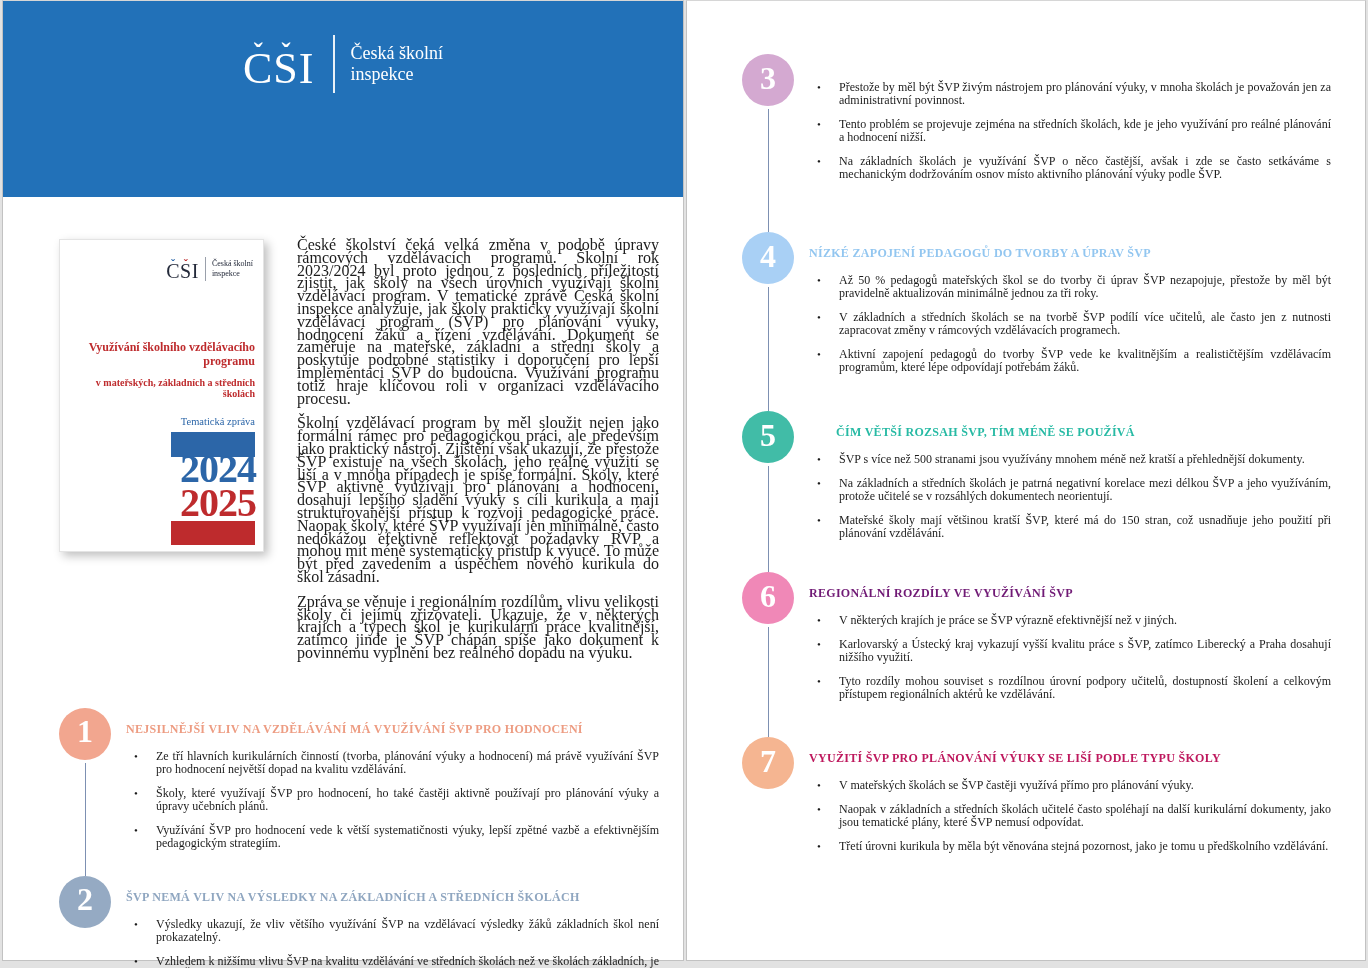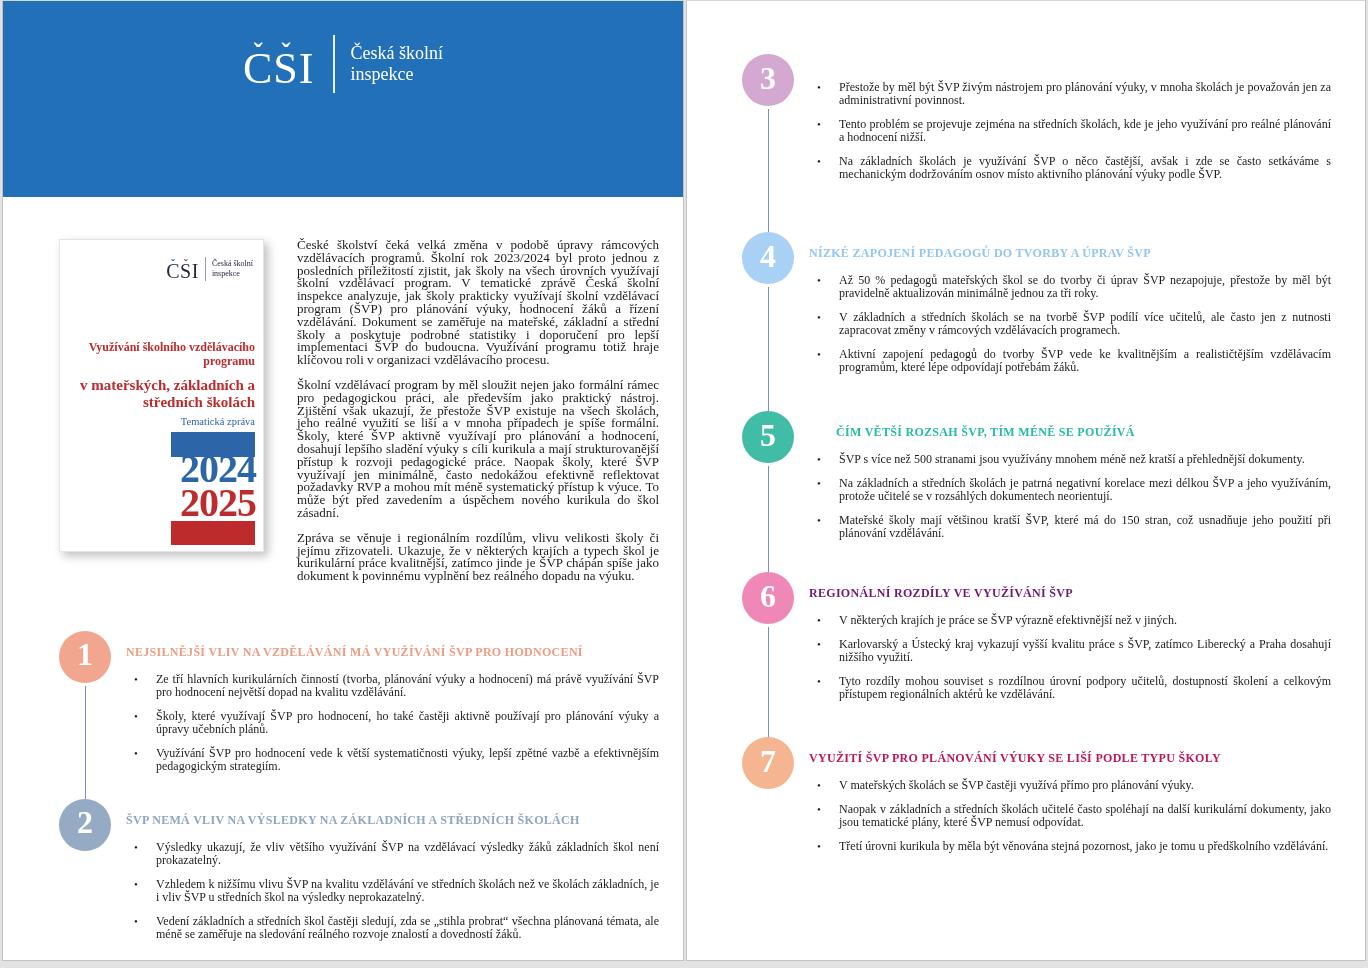--- a/index.html
+++ b/index.html
@@ -49,31 +49,31 @@
   .cover-logo .lt:nth-child(1) .car { color:var(--cover_blue); }
   .cover-logo .lt:nth-child(2) .car { color:var(--cover_red); }
   .cover-logo-divider { width:1px; height:24px; background:#9aa0ab; margin:0 6px; }
   .cover-logo-name { font-size:8px; line-height:9.5px; }
   .cover-title {
     position:absolute; top:100px; left:10px; right:8px; text-align:right;
     color:var(--cover_red); font-weight:700; font-size:12px; line-height:1.18;
   }
   .cover-subtitle {
     position:absolute; top:137px; left:10px; right:8px; text-align:right;
-    color:var(--cover_red); font-weight:700; font-size:15px;
+    color:var(--cover_red); font-weight:700; font-size:10px;
   }
   .cover-report { position:absolute; top:176px; right:8px; color:var(--cover_blue); font-size:10.5px; }
   .cover-rect-blue { position:absolute; top:192px; right:8px; width:84px; height:25px; background:var(--cover_blue); }
   .cover-year { position:absolute; right:7px; font-weight:700; font-size:40px; line-height:33px; letter-spacing:-1px; }
   .cover-year.y1 { top:212px; color:var(--cover_blue); }
   .cover-year.y2 { top:246px; color:var(--cover_red); }
   .cover-rect-red { position:absolute; top:281px; right:8px; width:84px; height:24px; background:var(--cover_red); }
 
   .intro-text { flex:1; margin-left:33px; color:var(--text_dark); }
-  .intro-text p { font-size:13px; line-height:12.8px; text-align:justify; margin-bottom:12px;font-family:Liberation Serif, serif; }
+  .intro-text p { font-size:16px; line-height:12.8px; text-align:justify; margin-bottom:12px;font-family:Liberation Serif, serif; }
 
   
   .sections-left  { padding:36px 24px 0 56px; }
   .sections-right { padding:53px 34px 0 55px; }
   .section { display:flex; align-items:stretch; }
   .circle-col { width:67px; flex:none; display:flex; flex-direction:column; }
   .circle {
     width:52px; height:52px; border-radius:50%; color:#fff;
     display:flex; align-items:center; justify-content:center;
     font-size:32px; font-weight:600; padding-bottom:4px;

